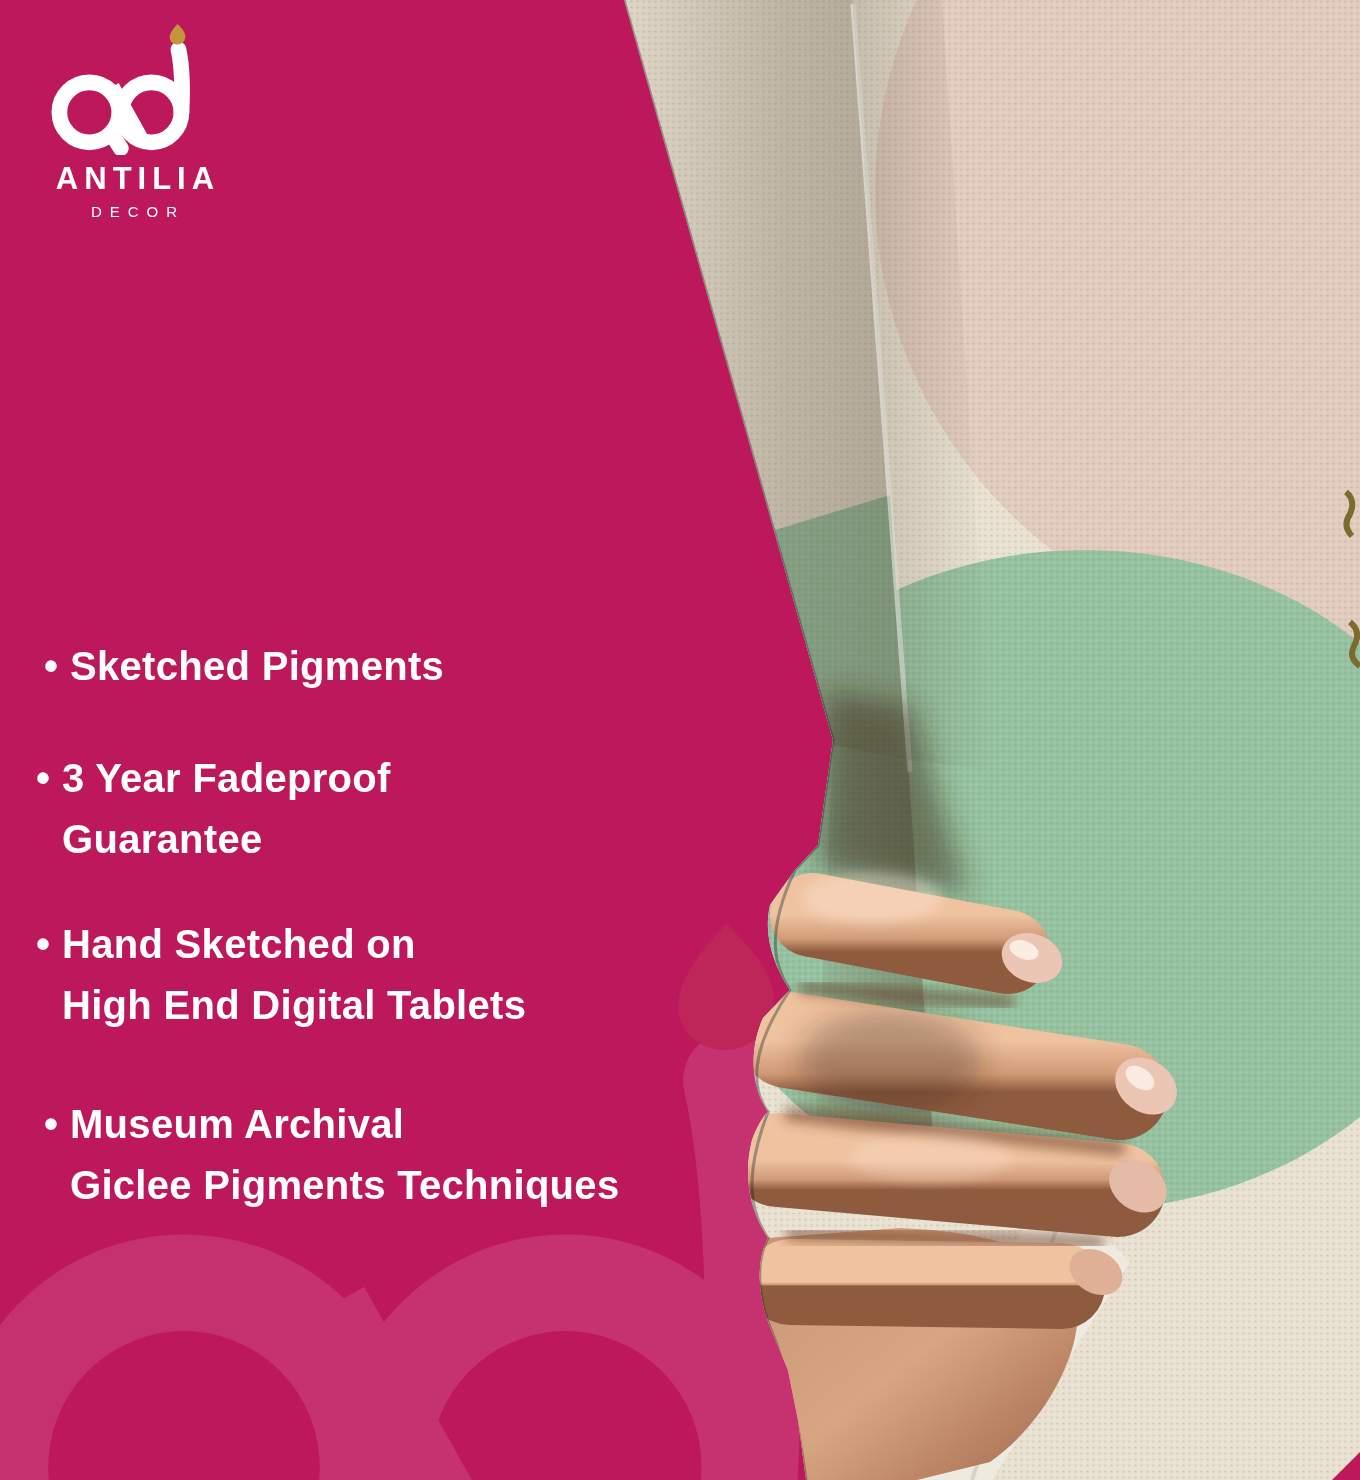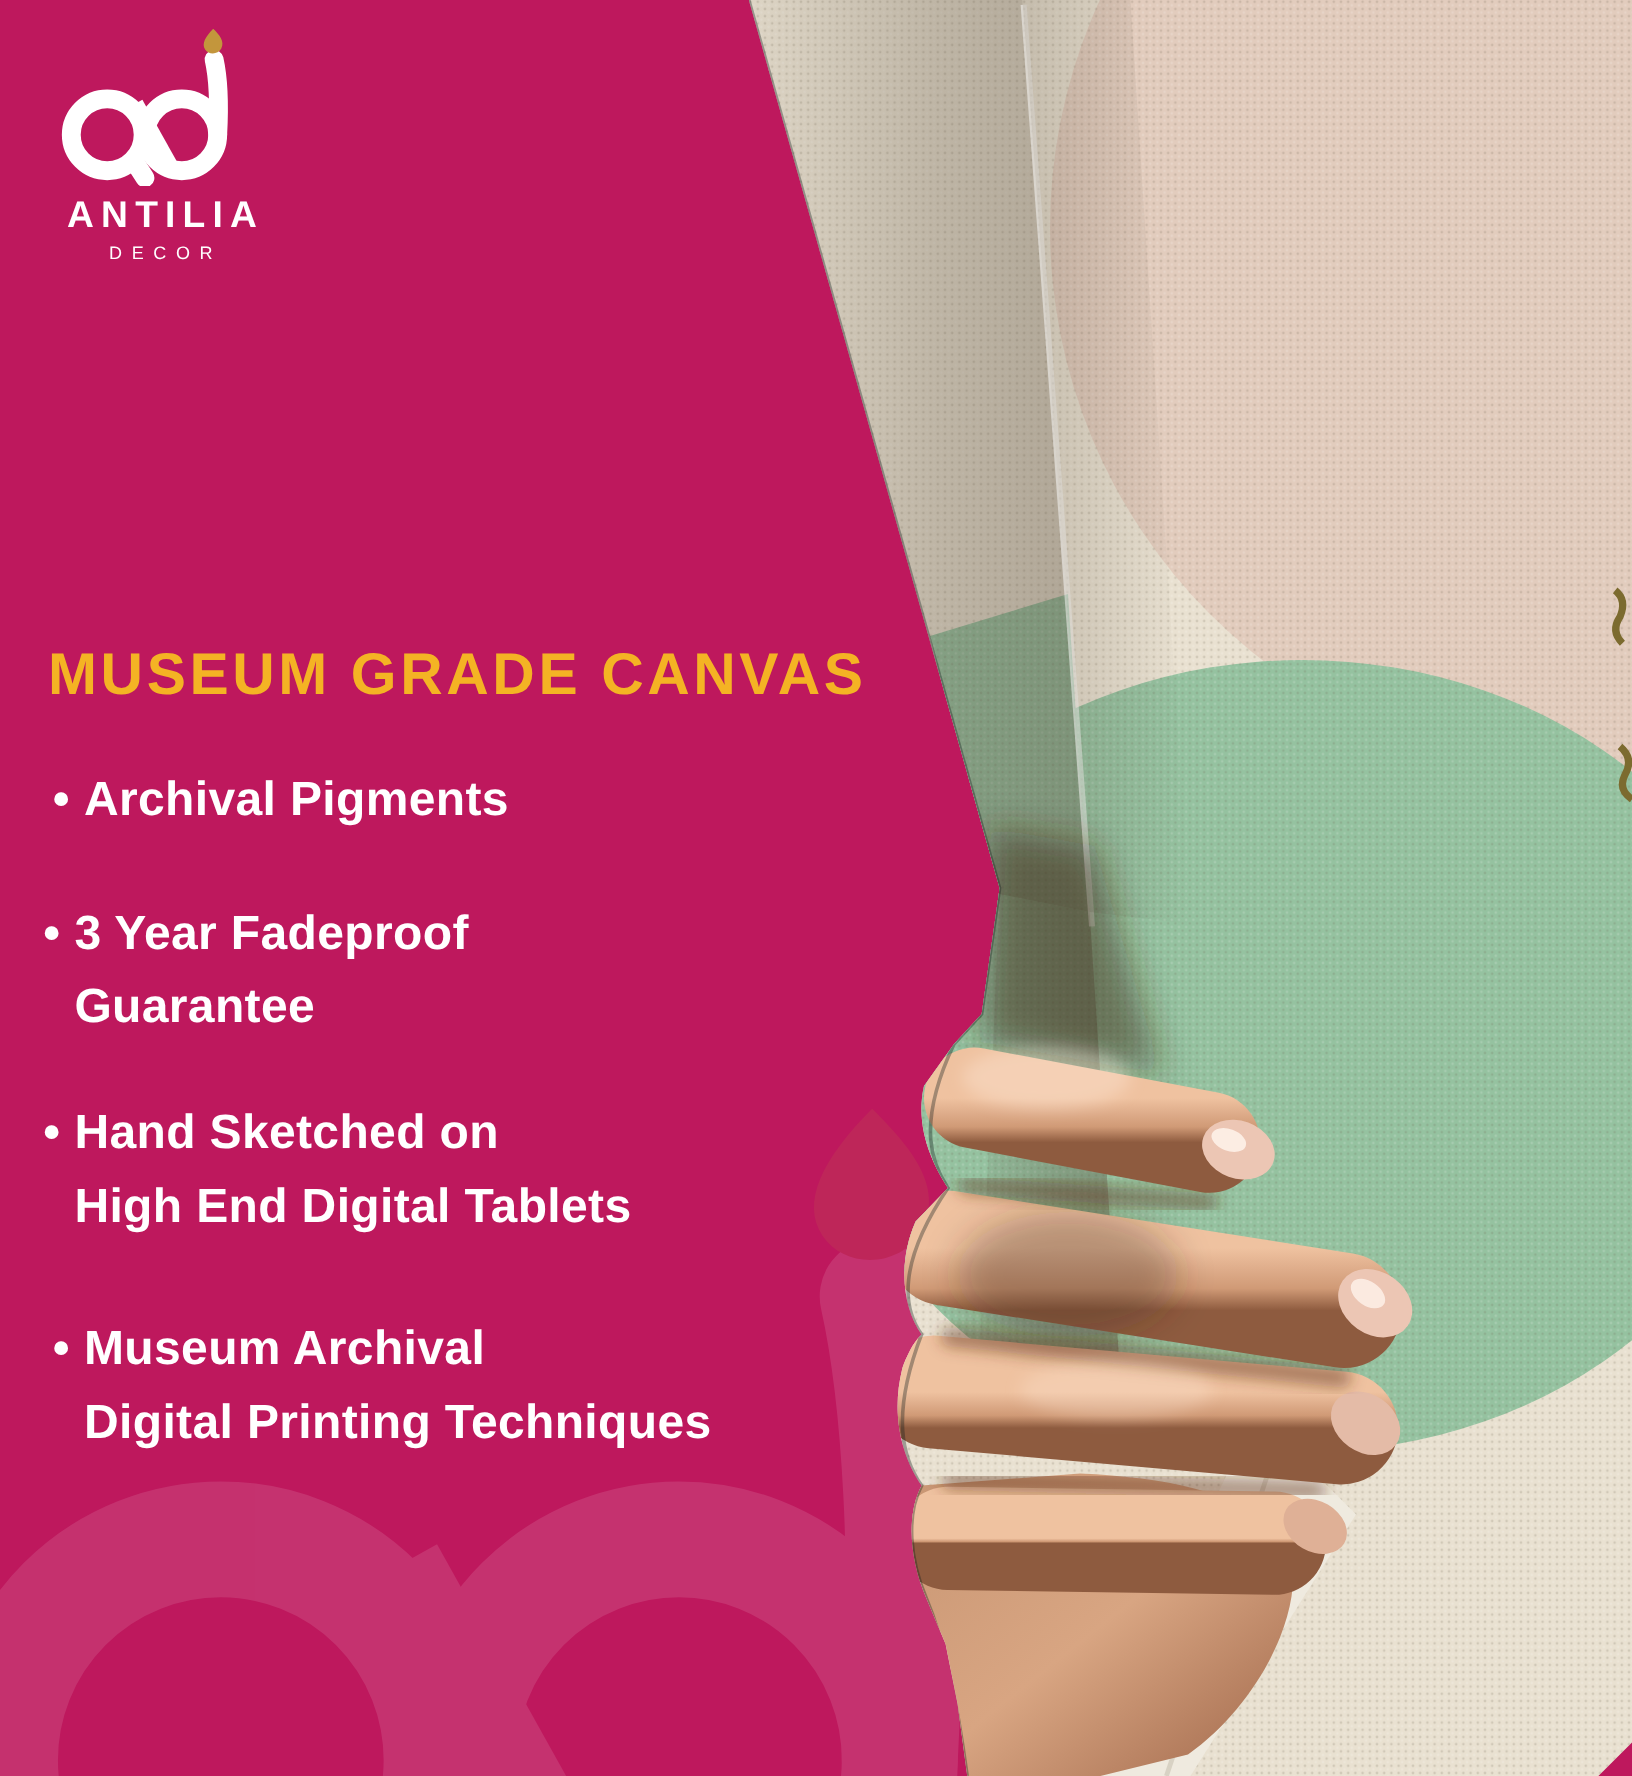--- a/index.html
+++ b/index.html
@@ -166,37 +166,36 @@
   </svg>
 
   <header class="logo">
     <svg class="mark" viewBox="0 0 240 175" width="180" height="131">
       <use href="#adknot" style="color:#ffffff"></use>
     </svg>
     <div class="brand-name">ANTILIA</div>
     <div class="brand-tagline">DECOR</div>
   </header>
 
-  <h1 class="headline">MUSEUM GRADE CANVAS</h1>
 
   <ul class="features">
     <li class="feature p1">
       <span class="dot">•</span>
-      <span class="txt">Archival Pigments</span>
+      <span class="txt">Sketched Pigments</span>
     </li>
     <li class="feature p2">
       <span class="dot">•</span>
       <span class="txt">3 Year Fadeproof
 Guarantee</span>
     </li>
     <li class="feature p3">
       <span class="dot">•</span>
       <span class="txt">Hand Sketched on
 High End Digital Tablets</span>
     </li>
     <li class="feature p4">
       <span class="dot">•</span>
       <span class="txt">Museum Archival
-Digital Printing Techniques</span>
+Giclee Pigments Techniques</span>
     </li>
   </ul>
 
 </div>
 
 </body></html>

